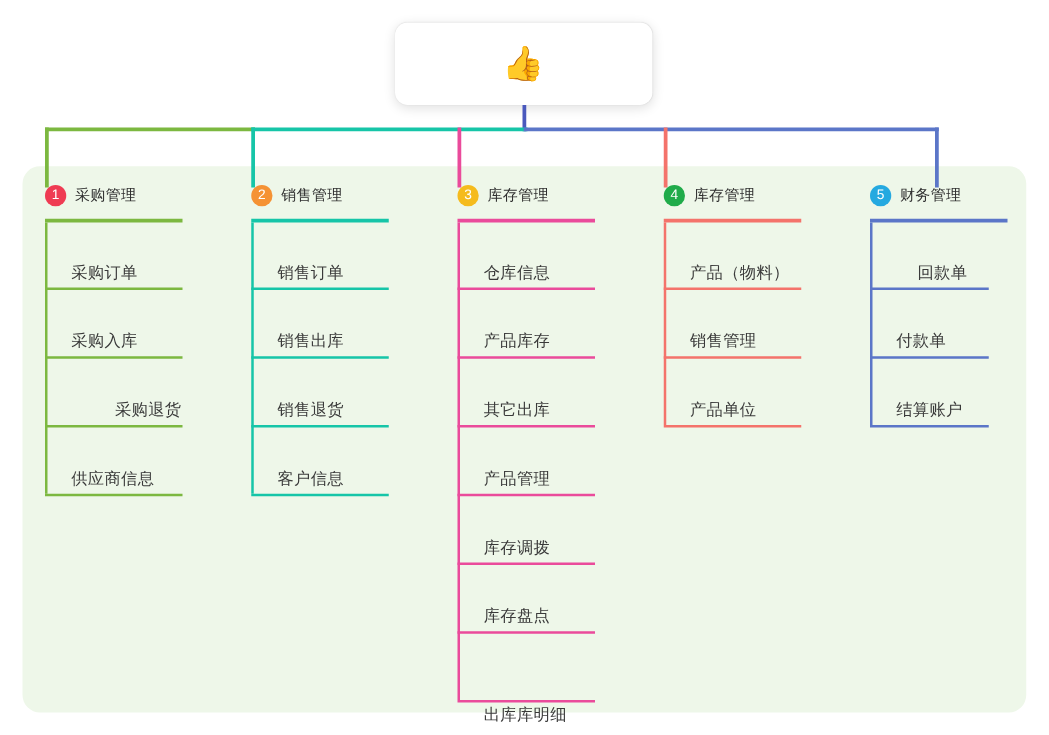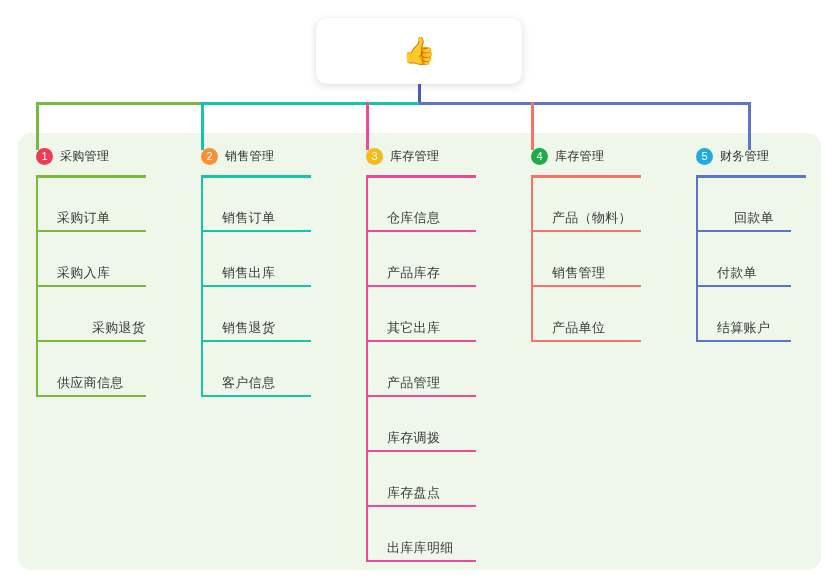--- a/index.html
+++ b/index.html
@@ -189,21 +189,21 @@
         <div class="leaf-label" style="left: 21px; top: 119px;">产品库存</div>
         <div class="leaf-rule" style="left: 0px; top: 140px; width: 110px; background: rgb(234, 75, 155);"></div>
         <div class="leaf-label" style="left: 21px; top: 174px;">其它出库</div>
         <div class="leaf-rule" style="left: 0px; top: 195px; width: 110px; background: rgb(234, 75, 155);"></div>
         <div class="leaf-label" style="left: 21px; top: 229px;">产品管理</div>
         <div class="leaf-rule" style="left: 0px; top: 250px; width: 110px; background: rgb(234, 75, 155);"></div>
         <div class="leaf-label" style="left: 21px; top: 284px;">库存调拨</div>
         <div class="leaf-rule" style="left: 0px; top: 305px; width: 110px; background: rgb(234, 75, 155);"></div>
         <div class="leaf-label" style="left: 21px; top: 339px;">库存盘点</div>
         <div class="leaf-rule" style="left: 0px; top: 360px; width: 110px; background: rgb(234, 75, 155);"></div>
-        <div class="leaf-label" style="left: 21px; top: 394px; text-align: center;">出库库明细</div>
+        <div class="leaf-label" style="left: 21px; top: 418px; text-align: center;">出库库明细</div>
         <div class="leaf-rule" style="left: 0px; top: 415px; width: 110px; background: rgb(234, 75, 155);"></div>
       </div>
       <div class="column" style="left: 531px;">
         <div class="col-head">
           <span class="badge" style="background: rgb(32, 171, 74);">4</span>
           <span class="head-label">库存管理</span>
         </div>
         <div class="head-rule" style="width: 110px; background: rgb(244, 115, 107);"></div>
         <div class="spine" style="background: rgb(244, 115, 107); height: 162px;"></div>
         <div class="leaf-label" style="left: 21px; top: 64px;">产品（物料）</div>

